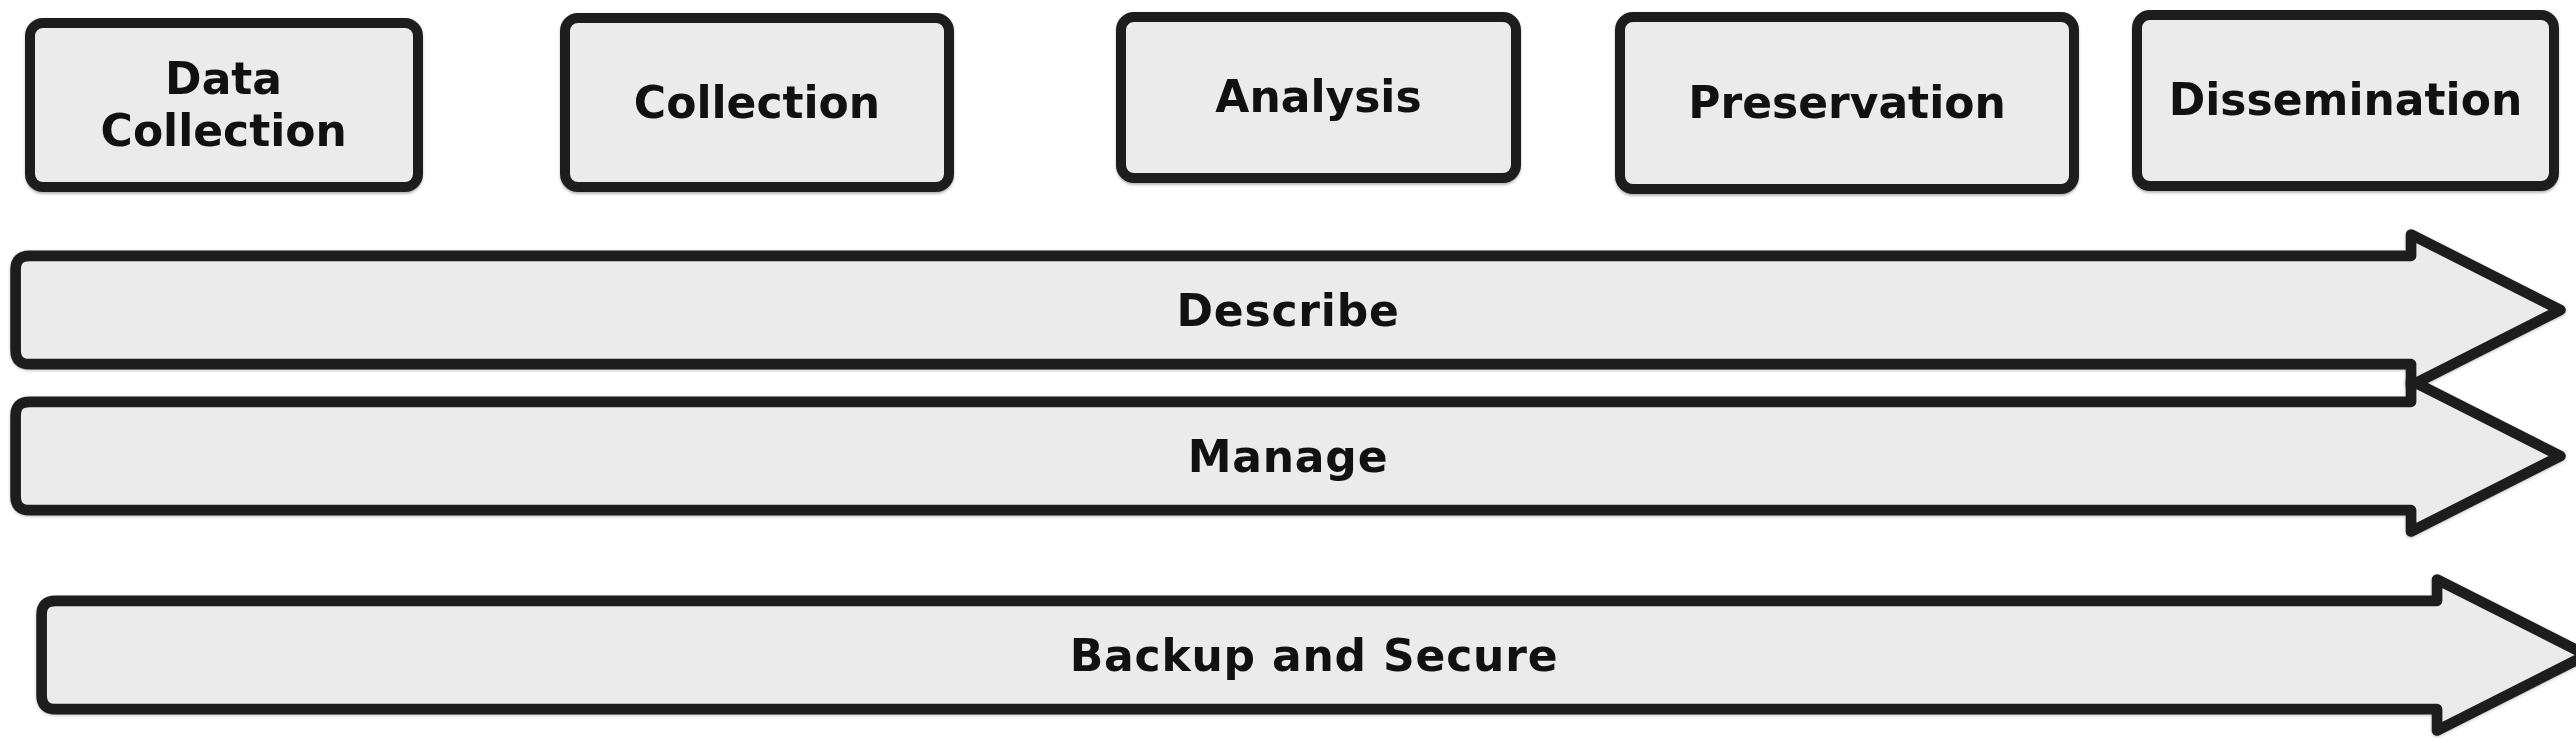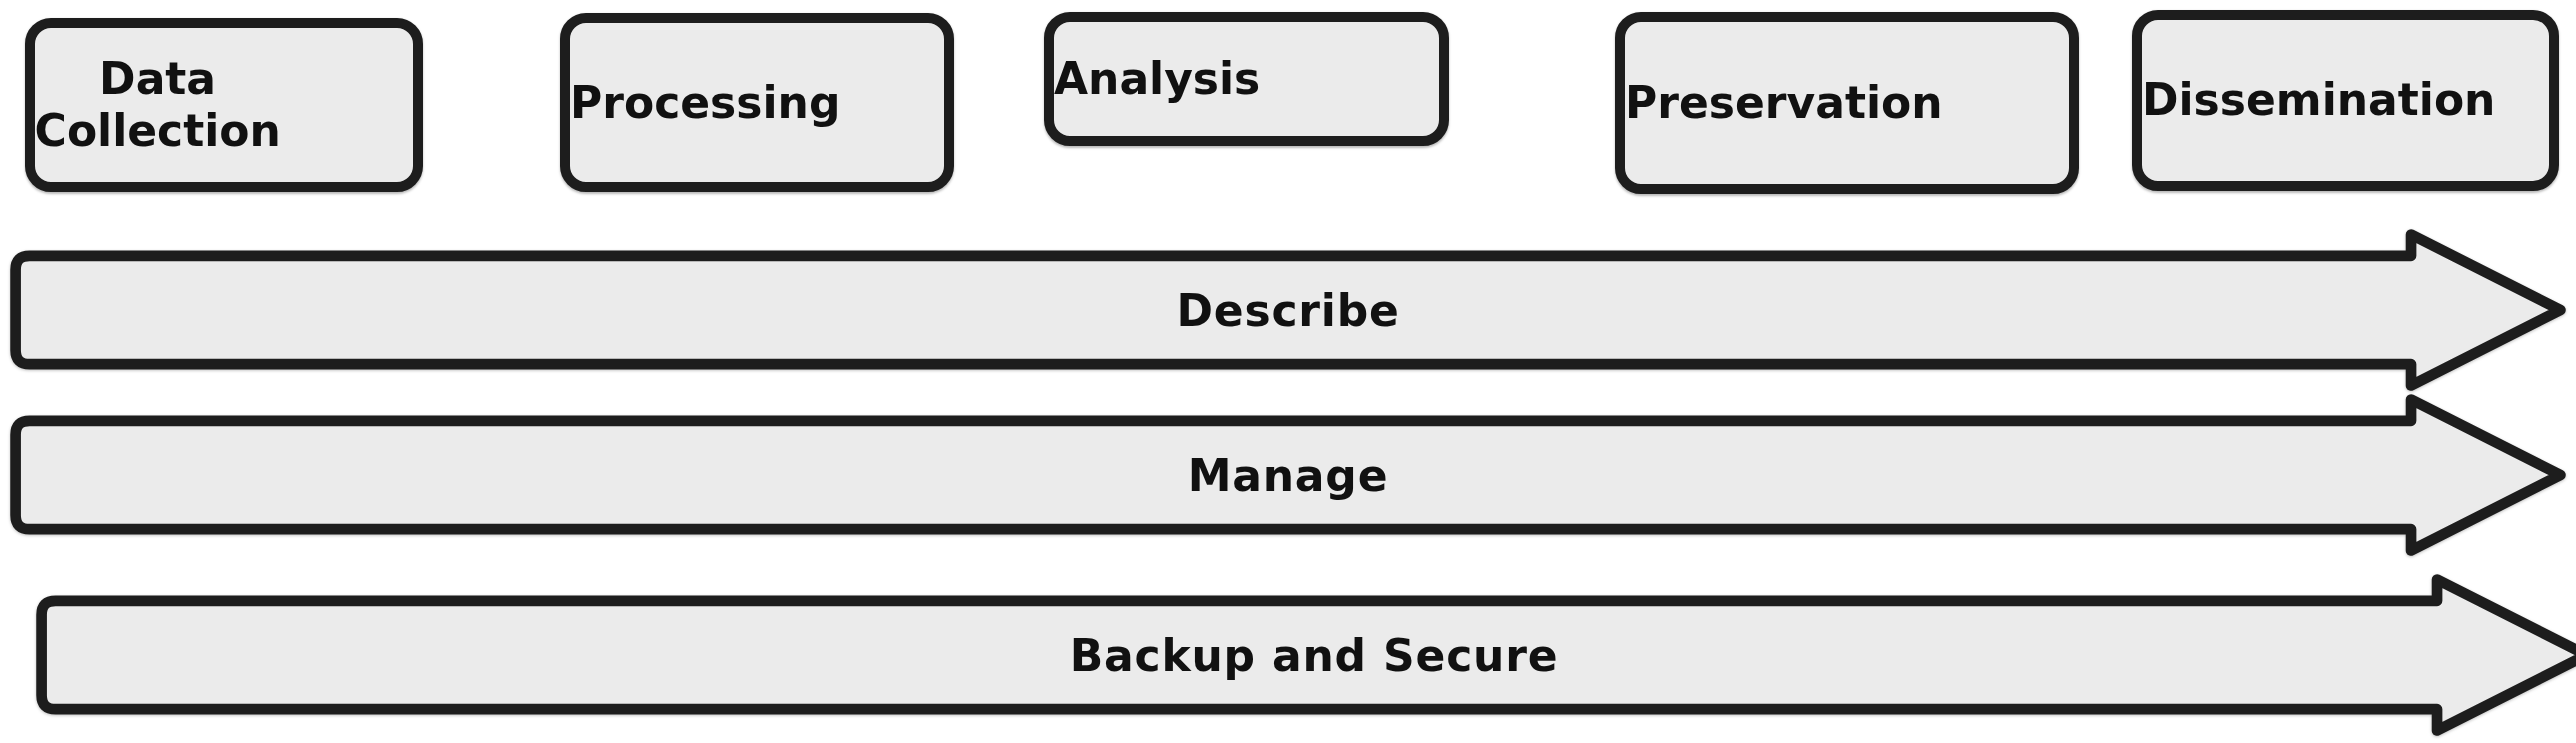--- a/index.html
+++ b/index.html
@@ -15,51 +15,52 @@
     overflow: hidden;
     font-family: "DejaVu Sans", "Liberation Sans", sans-serif;
   }
 
   
   .stage-box {
     position: absolute;
     box-sizing: border-box;
     background: #ebebeb;
     border: 10.7px solid #1d1d1d;
-    border-radius: 26px;
+    border-radius: 18px;
     display: flex;
     align-items: center;
+    justify-content: center;
     box-shadow: 0 1.6px 2.5px rgba(0,0,0,0.28);
   }
   .stage-label {
     font-size: 44px;
     font-weight: bold;
     color: #111111;
     text-align: center;
     line-height: 1.18;
     letter-spacing: 0px;
   }
   .stage-label.two-line { max-width: 246px; }
 
   #box-collection    { left: 24.6px;   top: 18px; width: 398px; height: 174px; }
   #box-processing    { left: 560px;  top: 13px; width: 394px; height: 179px; }
-  #box-analysis      { left: 1044px; top: 11.5px; width: 405px; height: 134px; }
+  #box-analysis      { left: 1116px; top: 11.5px; width: 405px; height: 171px; }
   #box-preservation  { left: 1615px; top: 11.5px; width: 464px; height: 182px; }
   #box-dissemination { left: 2132px; top: 9.8px; width: 427px; height: 181px; }
 
   
   .arrow {
     position: absolute;
     left: 0;
     width: 2085px;
     height: 174px;
     padding-left: 28px;
   }
   #arrow-describe { top: 223px; }
-  #arrow-manage   { top: 388px; }
+  #arrow-manage   { top: 369px; }
   #arrow-backup   { top: 568px; margin-left: 26px; }
 
   .arrow svg {
     position: absolute;
     left: 0; top: 0;
     filter: drop-shadow(0 1.6px 1.6px rgba(0,0,0,0.25));
   }
   .arrow-shape {
     fill: #ebebeb;
     stroke: #1d1d1d;
@@ -85,21 +86,21 @@
 </head>
 <body>
 
 <div class="canvas">
 
   <div class="stage-box" id="box-collection">
     <div class="stage-label two-line">Data Collection</div>
   </div>
 
   <div class="stage-box" id="box-processing">
-    <div class="stage-label">Processing</div>
+    <div class="stage-label">Collection</div>
   </div>
 
   <div class="stage-box" id="box-analysis">
     <div class="stage-label">Analysis</div>
   </div>
 
   <div class="stage-box" id="box-preservation">
     <div class="stage-label">Preservation</div>
   </div>
 

